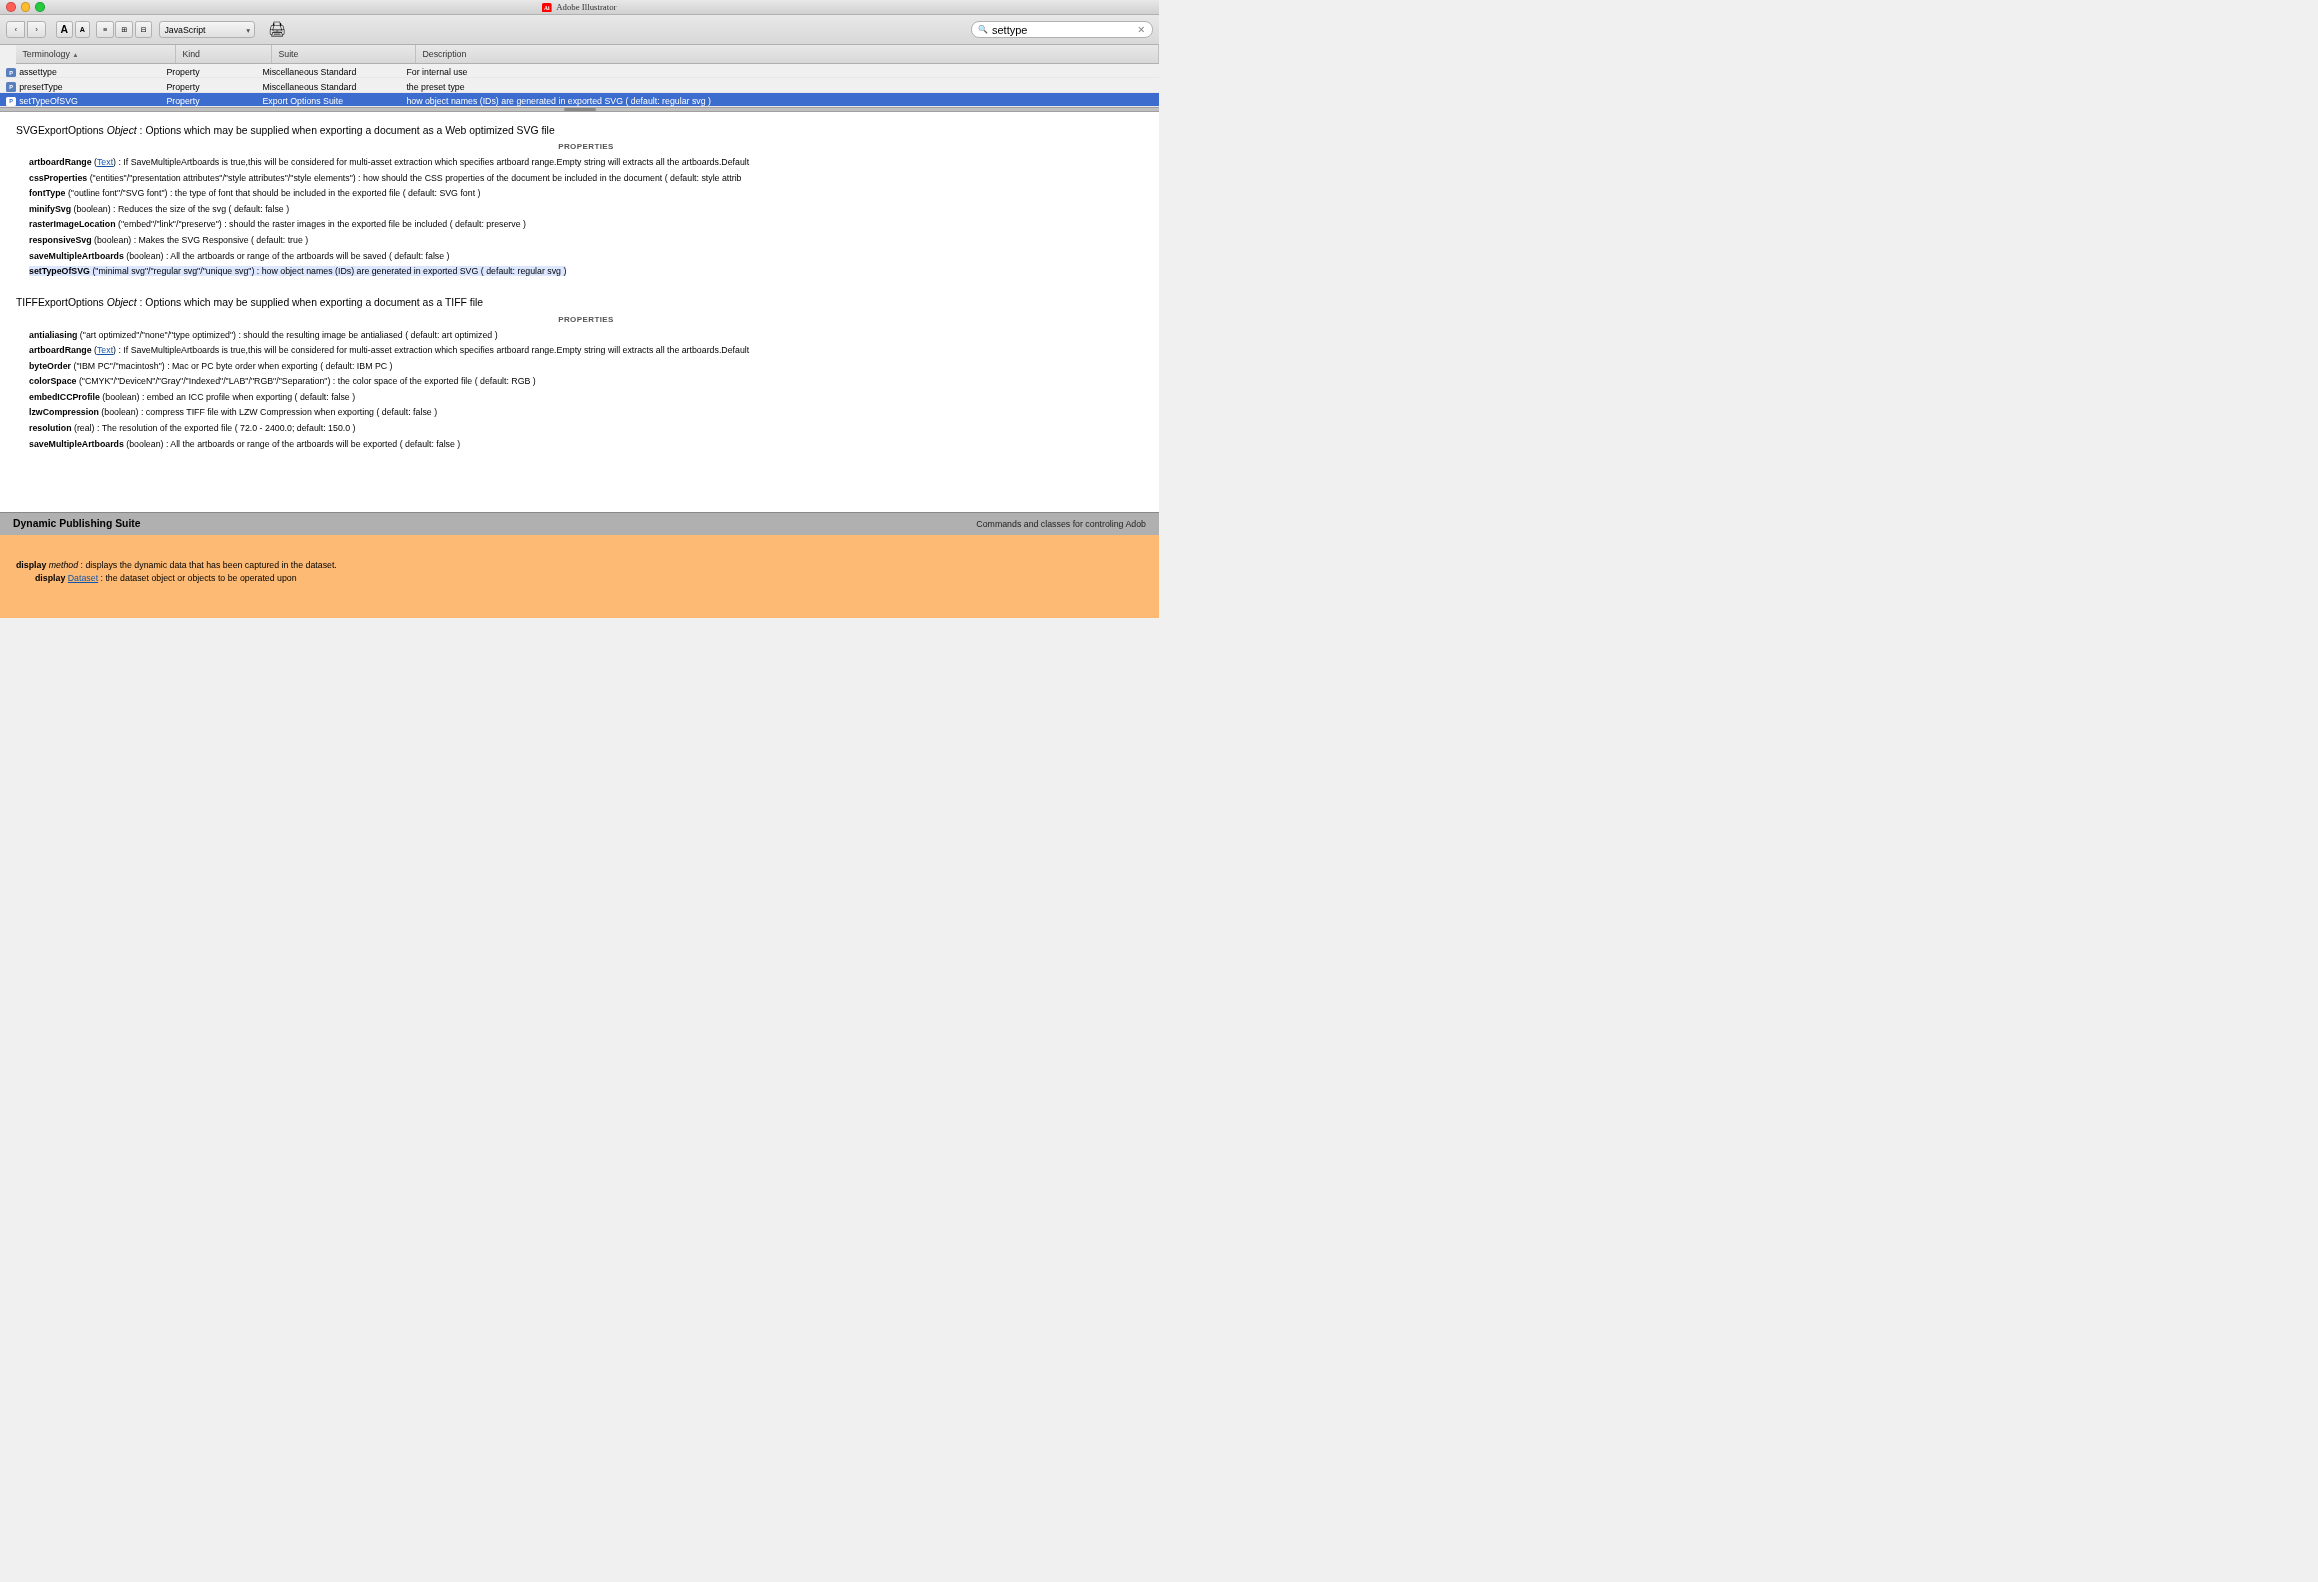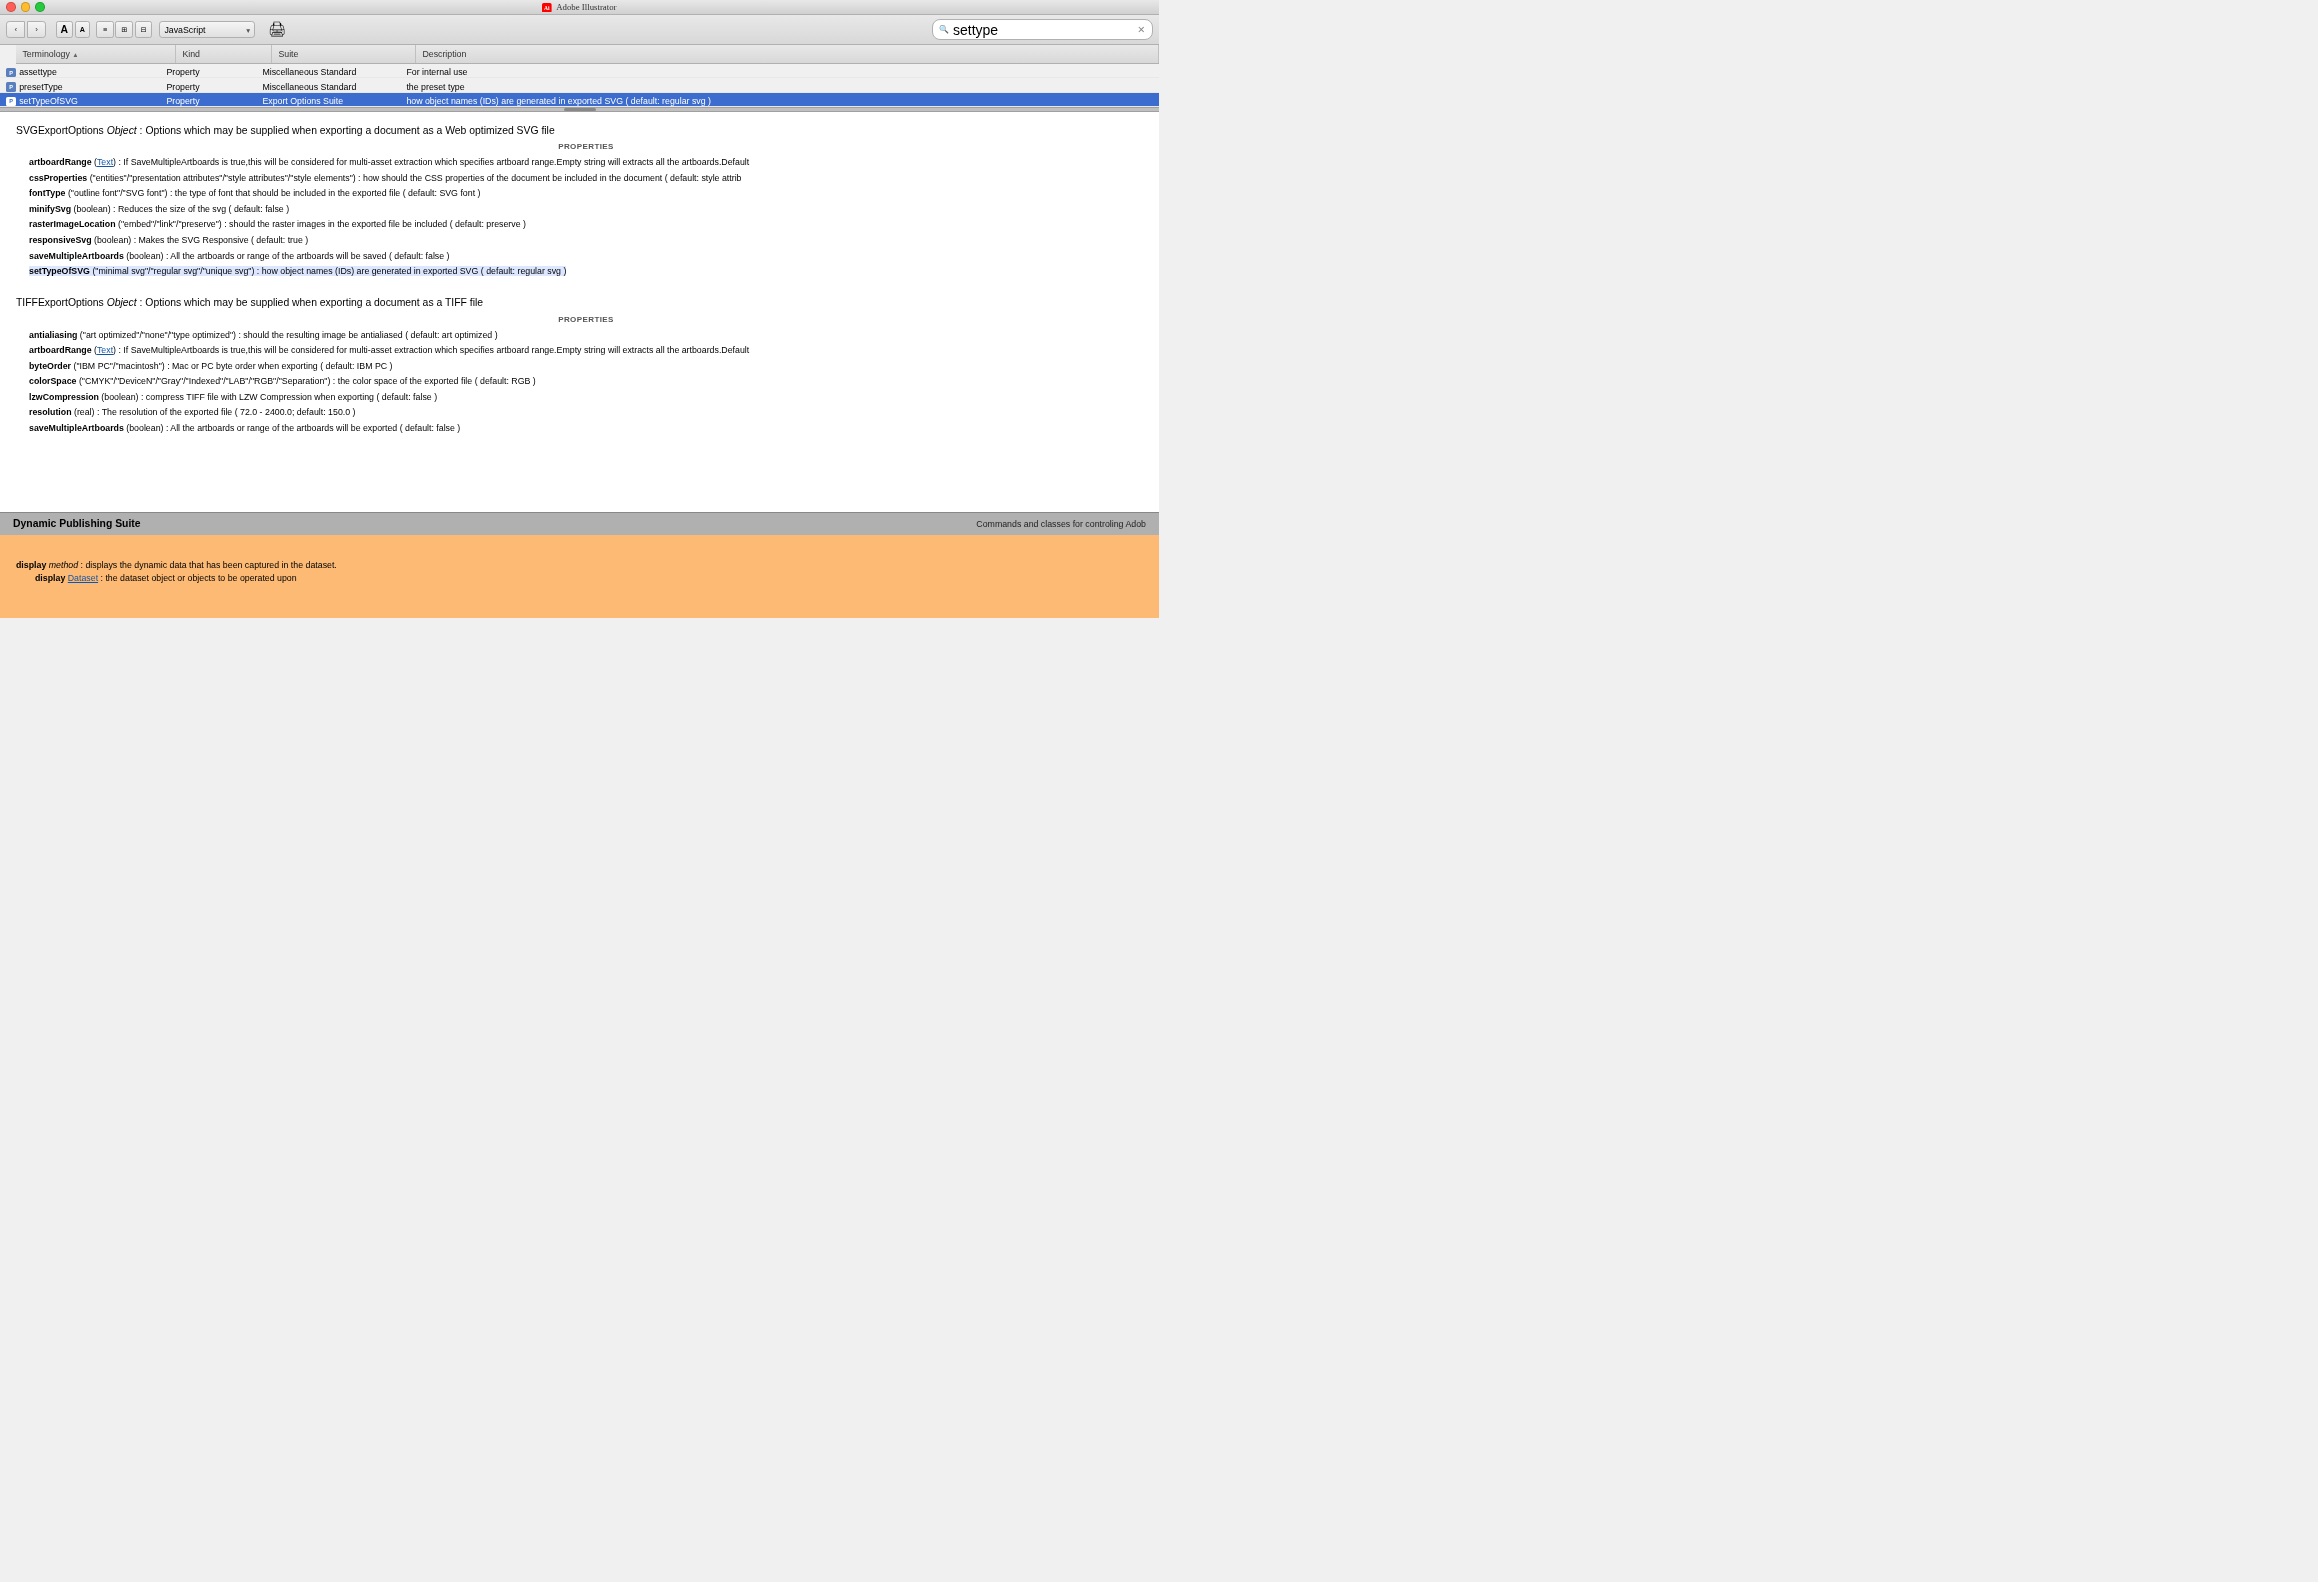--- a/index.html
+++ b/index.html
@@ -159,21 +159,21 @@
       background: #fff;
       border: 0.8px solid #b0b0b0;
       border-radius: 8px;
       padding: 1.6px 6.4px;
       min-width: 160px;
     }
     .search-icon { color: #888; font-size: 8px; margin-right: 3.2px; }
     .search-input {
       border: none;
       outline: none;
-      font-size: 14px;
+      font-size: 11px;
       flex: 1;
       background: transparent;
     }
     .search-clear {
       color: #888;
       font-size: 9.6px;
       cursor: pointer;
       margin-left: 3.2px;
     }
 
@@ -470,20 +470,21 @@
       <span class="class-name">TIFFExportOptions</span>
       <span class="obj-type"> <span>Object</span></span>
       <span>: Options which may be supplied when exporting a document as a TIFF file</span>
     </div>
     <div class="properties-label">PROPERTIES</div>
     <div id="tiff-properties">
         <div class="prop-line"><span class="prop-name">antialiasing</span><span> ("art optimized"/"none"/"type optimized") : should the resulting image be antialiased ( default: art optimized )</span></div>
         <div class="prop-line"><span class="prop-name">artboardRange</span> (<a class="prop-link">Text</a>)<span> : If SaveMultipleArtboards is true,this will be considered for multi-asset extraction which specifies artboard range.Empty string will extracts all the artboards.Default</span></div>
         <div class="prop-line"><span class="prop-name">byteOrder</span><span> ("IBM PC"/"macintosh") : Mac or PC byte order when exporting ( default: IBM PC )</span></div>
         <div class="prop-line"><span class="prop-name">colorSpace</span><span> ("CMYK"/"DeviceN"/"Gray"/"Indexed"/"LAB"/"RGB"/"Separation") : the color space of the exported file ( default: RGB )</span></div>
+        <div class="prop-line"><span class="prop-name">embedICCProfile</span><span> (boolean) : embed an ICC profile when exporting ( default: false )</span></div>
         <div class="prop-line"><span class="prop-name">lzwCompression</span><span> (boolean) : compress TIFF file with LZW Compression when exporting ( default: false )</span></div>
         <div class="prop-line"><span class="prop-name">resolution</span><span> (real) : The resolution of the exported file ( 72.0 - 2400.0; default: 150.0 )</span></div>
         <div class="prop-line"><span class="prop-name">saveMultipleArtboards</span><span> (boolean) : All the artboards or range of the artboards will be exported ( default: false )</span></div>
       </div>
   </div>
 </div>
 
 <div class="bottom-bar">
   <span class="bottom-bar-title">Dynamic Publishing Suite</span>
   <span class="bottom-bar-desc">Commands and classes for controling Adob</span>

